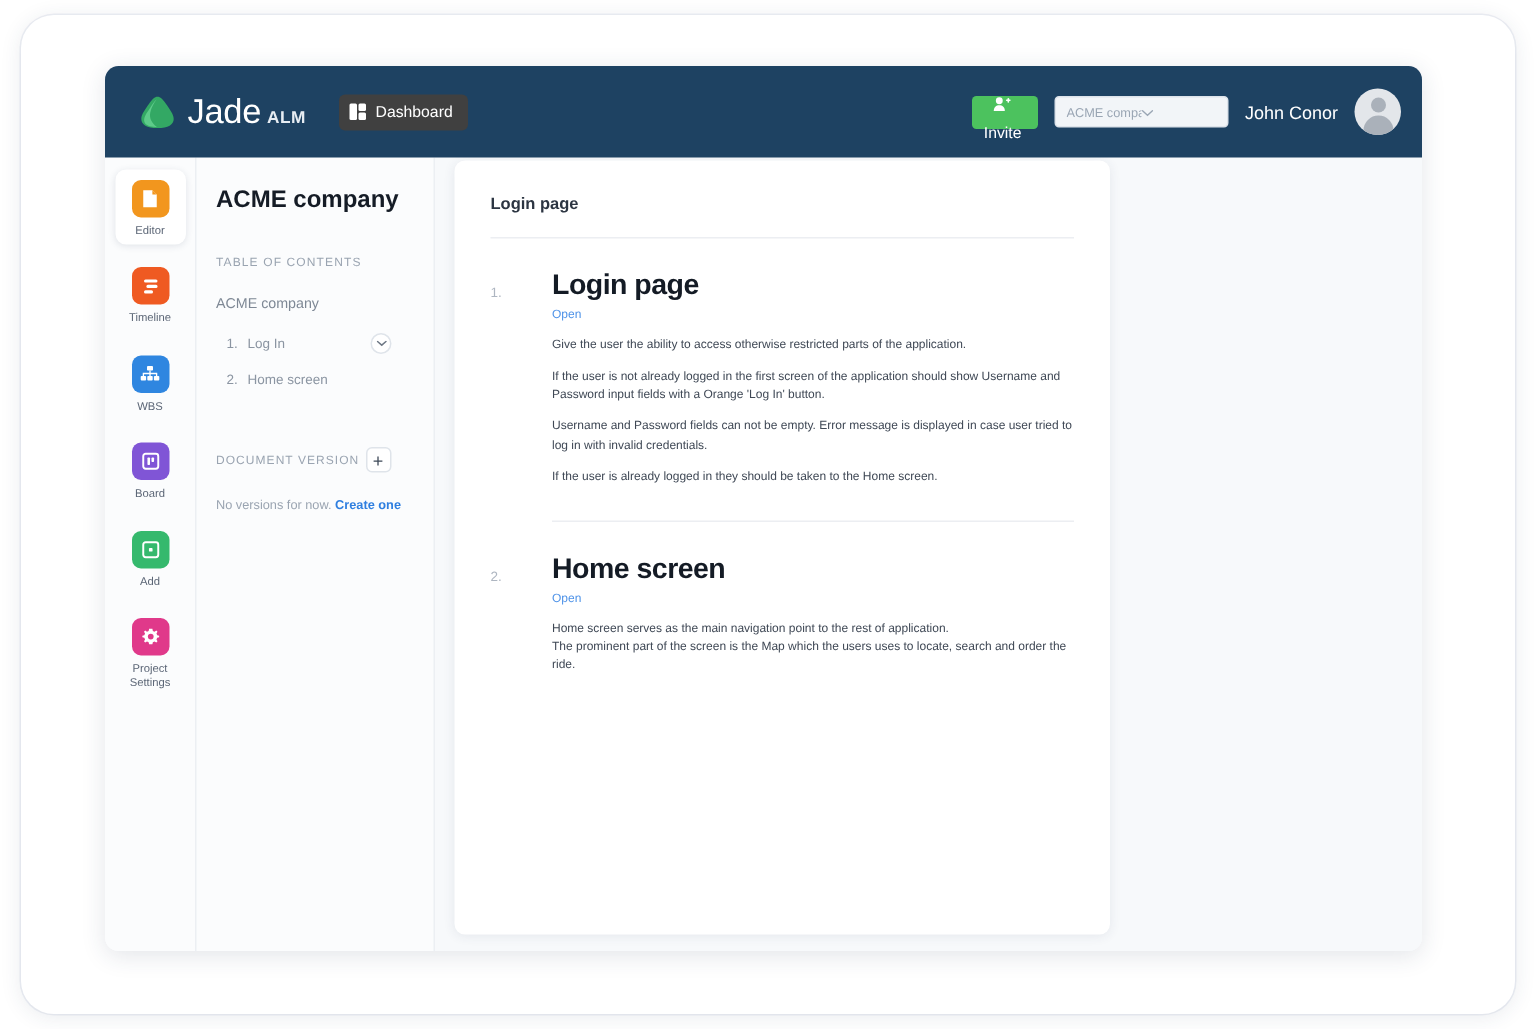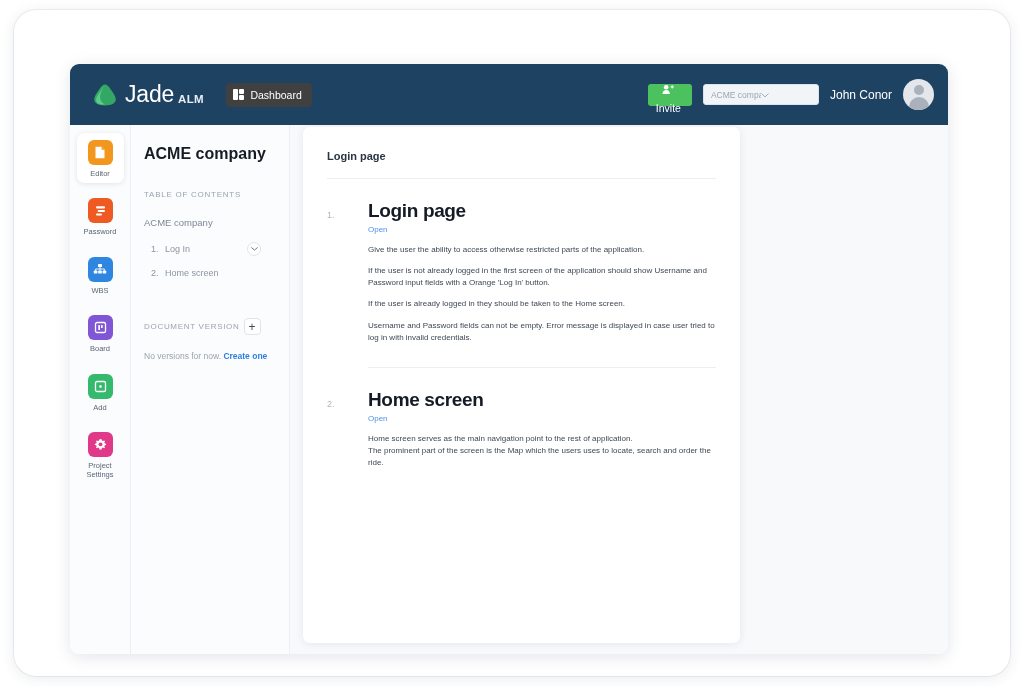--- a/index.html
+++ b/index.html
@@ -26,21 +26,21 @@
     height: 666px;
     background: #ffffff;
     border-radius: 22px;
     box-shadow: 0 2px 14px rgba(40,55,85,0.10), 0 0 0 1px rgba(225,230,238,0.55);
   }
 
   
   .app-window {
     position: absolute;
     left: 70px;
-    top: 64px;
+    top: 44px;
     width: 878px;
     height: 590px;
     border-radius: 9px;
     background: #f7f9fb;
     box-shadow: 0 3px 16px rgba(40,55,85,0.13);
     overflow: hidden;
   }
 
   
   .topbar {
@@ -424,21 +424,21 @@
       </div>
 
       <div class="rail-item">
         <span class="rail-icon" style="background:#ef5a22">
           <svg width="13" height="12" viewBox="0 0 13 12">
             <rect x="2" y="1.3" width="9" height="2.1" rx="1" fill="#ffffff"></rect>
             <rect x="3.6" y="4.9" width="7.4" height="2.1" rx="1" fill="#ffffff"></rect>
             <rect x="2" y="8.5" width="6" height="2.1" rx="1" fill="#ffffff"></rect>
           </svg>
         </span>
-        <span class="rail-label">Password</span>
+        <span class="rail-label">Timeline</span>
       </div>
 
       <div class="rail-item">
         <span class="rail-icon" style="background:#2f86e0">
           <svg width="14" height="12" viewBox="0 0 14 12">
             <rect x="5" y="1" width="4" height="3" rx="0.6" fill="#ffffff"></rect>
             <rect x="0.8" y="7.6" width="3.6" height="3" rx="0.6" fill="#ffffff"></rect>
             <rect x="5.2" y="7.6" width="3.6" height="3" rx="0.6" fill="#ffffff"></rect>
             <rect x="9.6" y="7.6" width="3.6" height="3" rx="0.6" fill="#ffffff"></rect>
             <path d="M7 4 V6 M2.6 7.6 V6 H11.4 V7.6 M7 6 V7.6" stroke="#ffffff" stroke-width="0.9" fill="none"></path>
@@ -514,22 +514,22 @@
       <div class="doc-card">
         <div class="doc-breadcrumb">Login page</div>
 
         <div class="sec">
           <div class="sec-num">1.</div>
           <div class="sec-body">
             <div class="sec-title">Login page</div>
             <div class="sec-open">Open</div>
             <p class="sec-p">Give the user the ability to access otherwise restricted parts of the application.</p>
             <p class="sec-p">If the user is not already logged in the first screen of the application should show Username and Password input fields with a Orange 'Log In' button.</p>
+            <p class="sec-p">Username and Password fields can not be empty. Error message is displayed in case user tried to log in with invalid credentials.</p>
             <p class="sec-p">If the user is already logged in they should be taken to the Home screen.</p>
-            <p class="sec-p">Username and Password fields can not be empty. Error message is displayed in case user tried to log in with invalid credentials.</p>
           </div>
         </div>
 
         <div class="sec-divider"></div>
 
         <div class="sec">
           <div class="sec-num">2.</div>
           <div class="sec-body">
             <div class="sec-title">Home screen</div>
             <div class="sec-open">Open</div>

